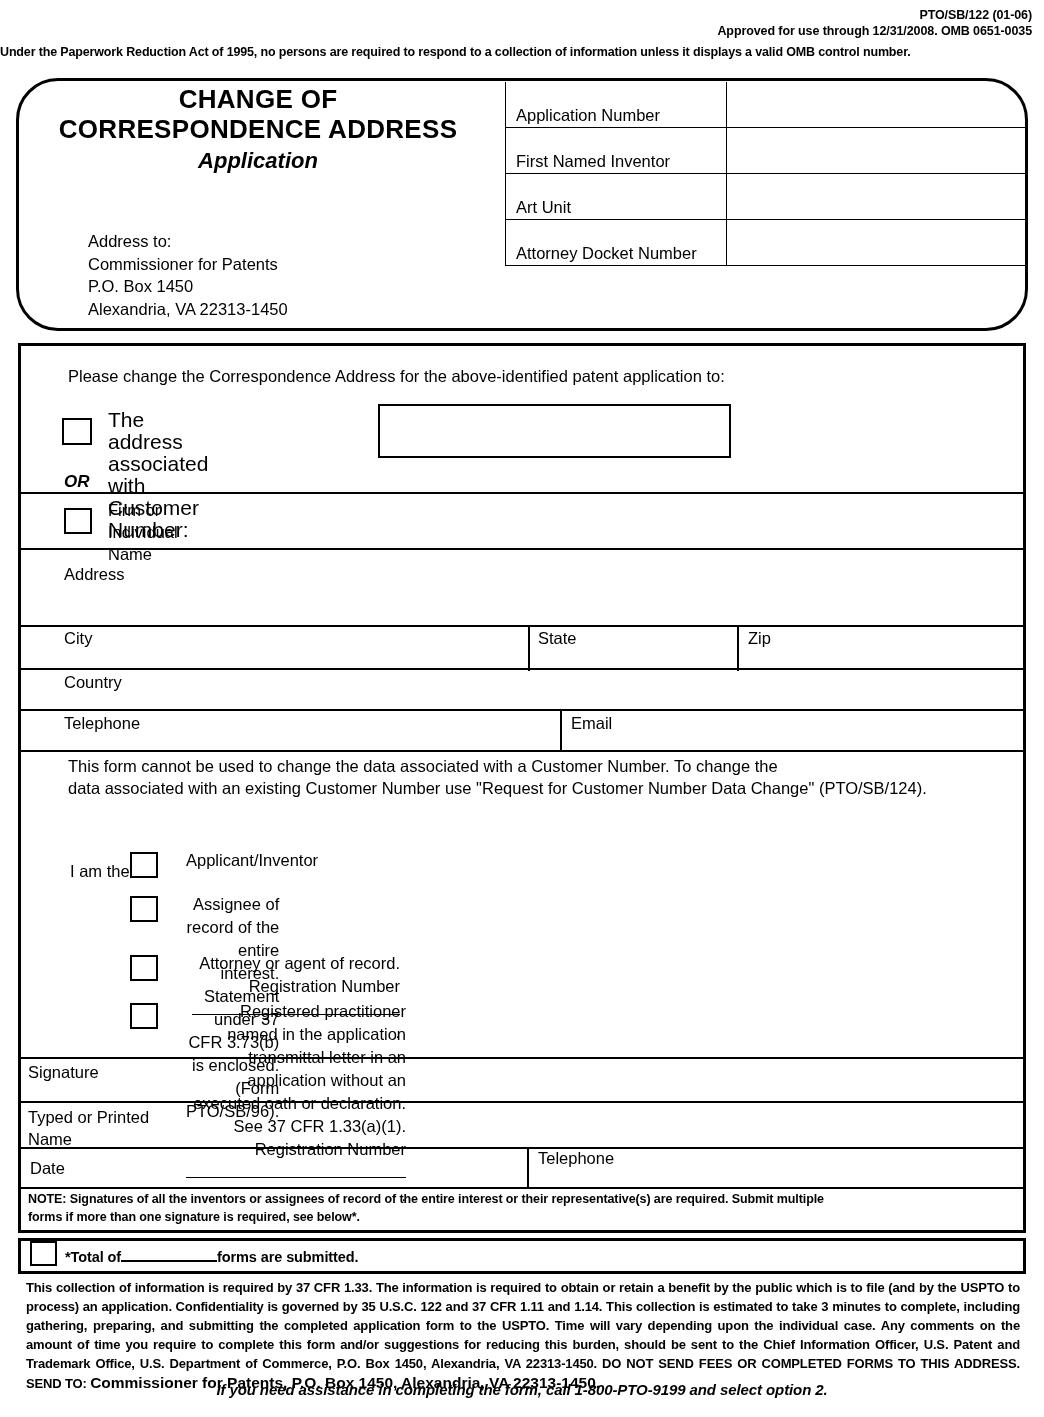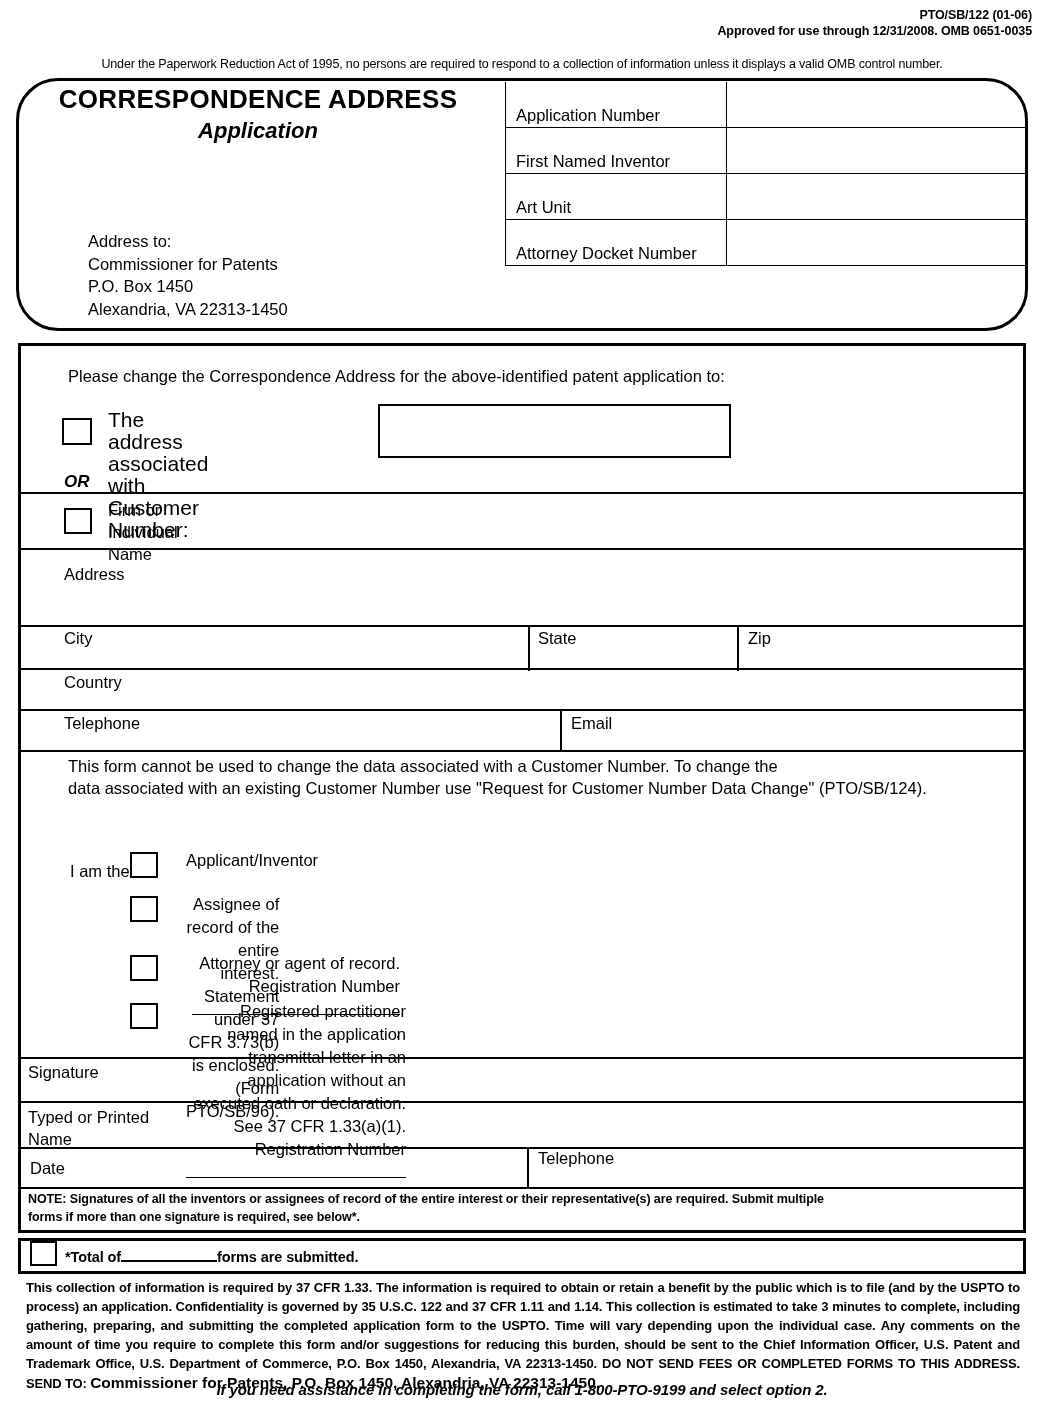--- a/index.html
+++ b/index.html
@@ -28,26 +28,26 @@
     top: 8px;
     right: 12px;
     text-align: right;
     font-size: 12.5px;
     line-height: 15.5px;
     font-weight: bold;
     letter-spacing: -0.1px;
   }
   .paperwork {
     position: absolute;
-    top: 57px;
+    top: 45px;
     left: 0;
     width: 1044px;
-    text-align: center;
+    text-align: left;
     font-size: 12.5px;
-    font-weight: normal;
+    font-weight: bold;
     letter-spacing: -0.15px;
   }
 
   
   .hdrbox {
     position: absolute;
     left: 16px;
     top: 78px;
     width: 1012px;
     height: 253px;
@@ -292,20 +292,21 @@
 
   <div class="topmeta">
     <div>PTO/SB/122 (01-06)</div>
     <div>Approved for use through 12/31/2008. OMB 0651-0035</div>
   </div>
   <div class="paperwork">Under the Paperwork Reduction Act of 1995, no persons are required to respond to a collection of information unless it displays a valid OMB control number.</div>
 
   <div class="hdrbox"></div>
 
   <div class="titleblock">
+    <div class="title-l1">CHANGE OF</div>
     <div class="title-l2">CORRESPONDENCE ADDRESS</div>
     <div class="title-sub">Application</div>
   </div>
   <div class="addrto">Address to:
 Commissioner for Patents
 P.O. Box 1450
 Alexandria, VA 22313-1450</div>
 
   <table class="hdrtable">
     <tbody>

